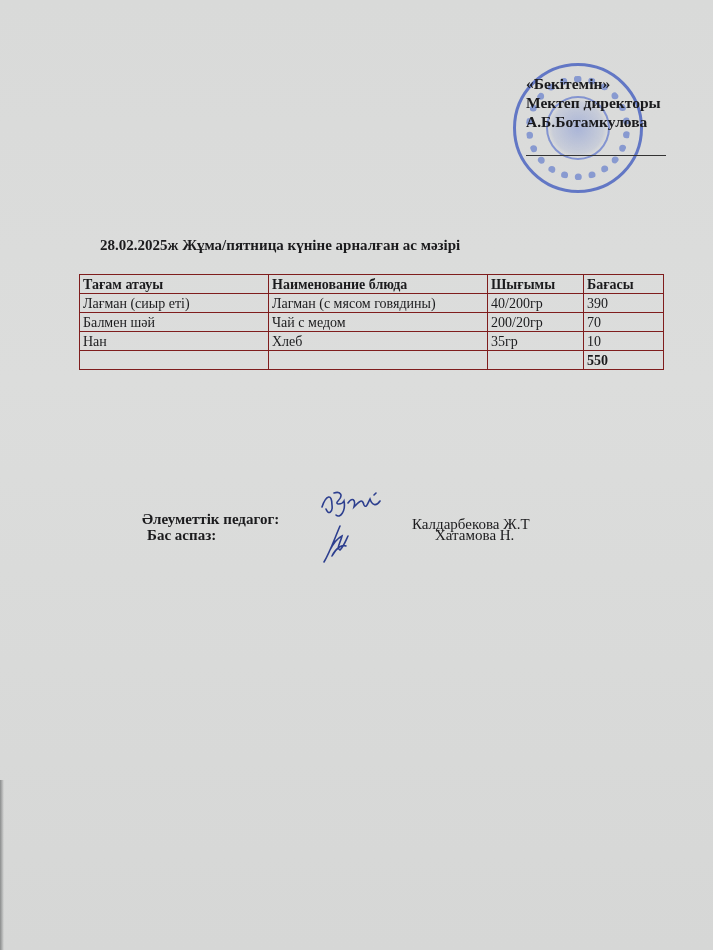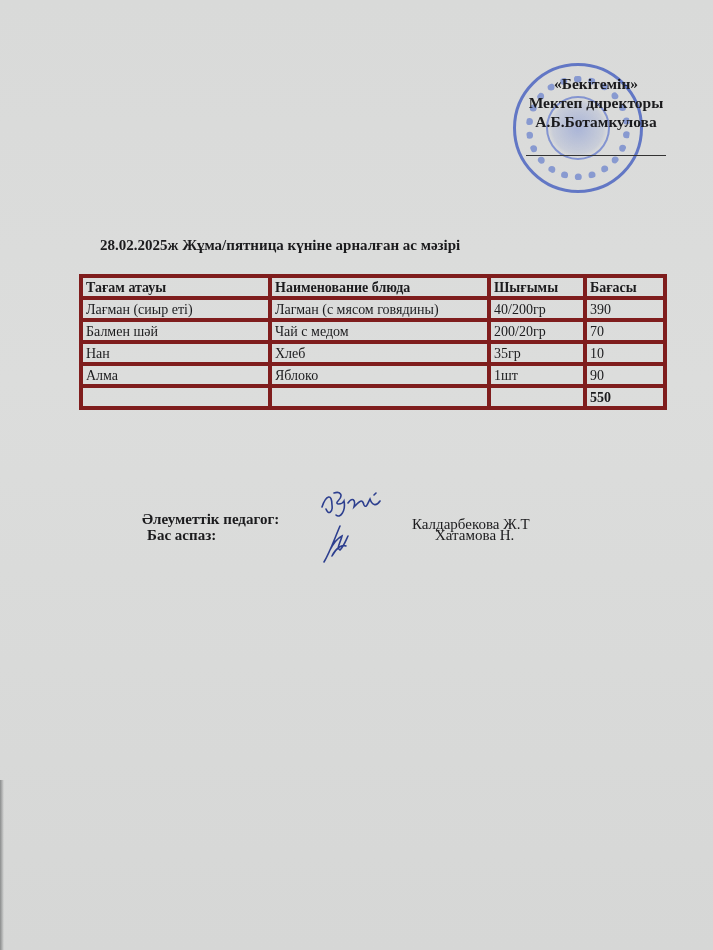--- a/index.html
+++ b/index.html
@@ -21,21 +21,21 @@
       top: 780px;
       width: 4px;
       height: 170px;
       background: linear-gradient(90deg, #8a8c8c, rgba(200,200,200,0));
     }
     
     .approval {
       position: absolute;
       right: 47px;
       top: 74px;
-      text-align: center;
+      text-align: left;
       font-weight: bold;
       font-size: 15.5px;
       line-height: 19px;
       z-index: 2;
     }
     .approval .line {
       display: block;
     }
     .approval .sign-line {
       display: block;
@@ -82,21 +82,21 @@
     
     table.menu {
       position: absolute;
       left: 79px;
       top: 274px;
       border-collapse: collapse;
       font-size: 14px;
       line-height: 17px;
     }
     table.menu td, table.menu th {
-      border: 4px solid #7f1d1d;
+      border: 1px solid #7f1d1d;
       padding: 1px 3px 0 3px;
       text-align: left;
       vertical-align: top;
       height: 19px;
       box-sizing: border-box;
       white-space: nowrap;
     }
     table.menu th {
       font-weight: bold;
       font-size: 14px;
@@ -157,26 +157,20 @@
       <td>200/20гр</td>
       <td>70</td>
     </tr>
     <tr>
       <td>Нан</td>
       <td>Хлеб</td>
       <td>35гр</td>
       <td>10</td>
     </tr>
     <tr>
-      <td>Алма</td>
-      <td>Яблоко</td>
-      <td>1шт</td>
-      <td>90</td>
-    </tr>
-    <tr>
       <td></td>
       <td></td>
       <td></td>
       <td class="total">550</td>
     </tr>
   </tbody>
 </table>
 
 <div class="sig-role" style="left:142px; top:511px; font-size:15px;">Әлеуметтік педагог:</div>
 <svg class="sig-scribble" style="left:318px; top:485px;" width="66" height="38" viewBox="0 0 66 38">

